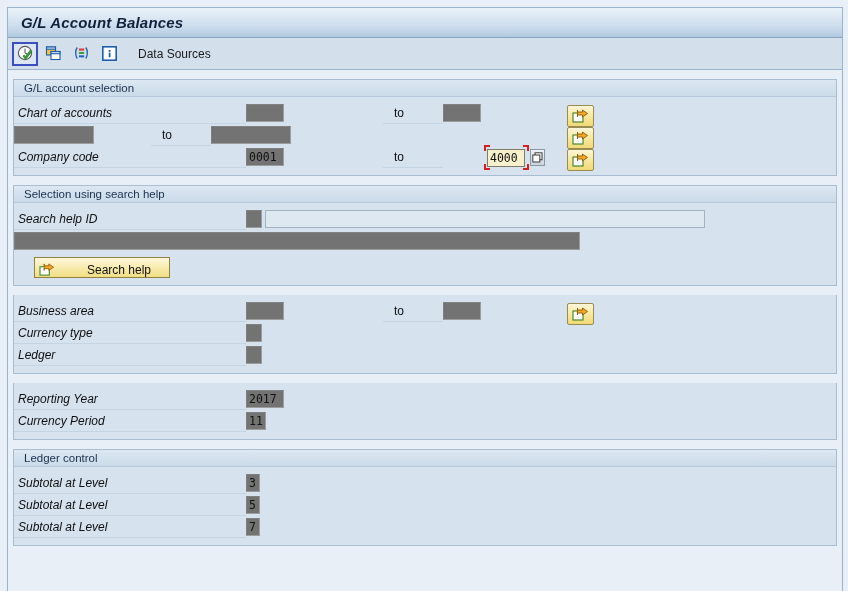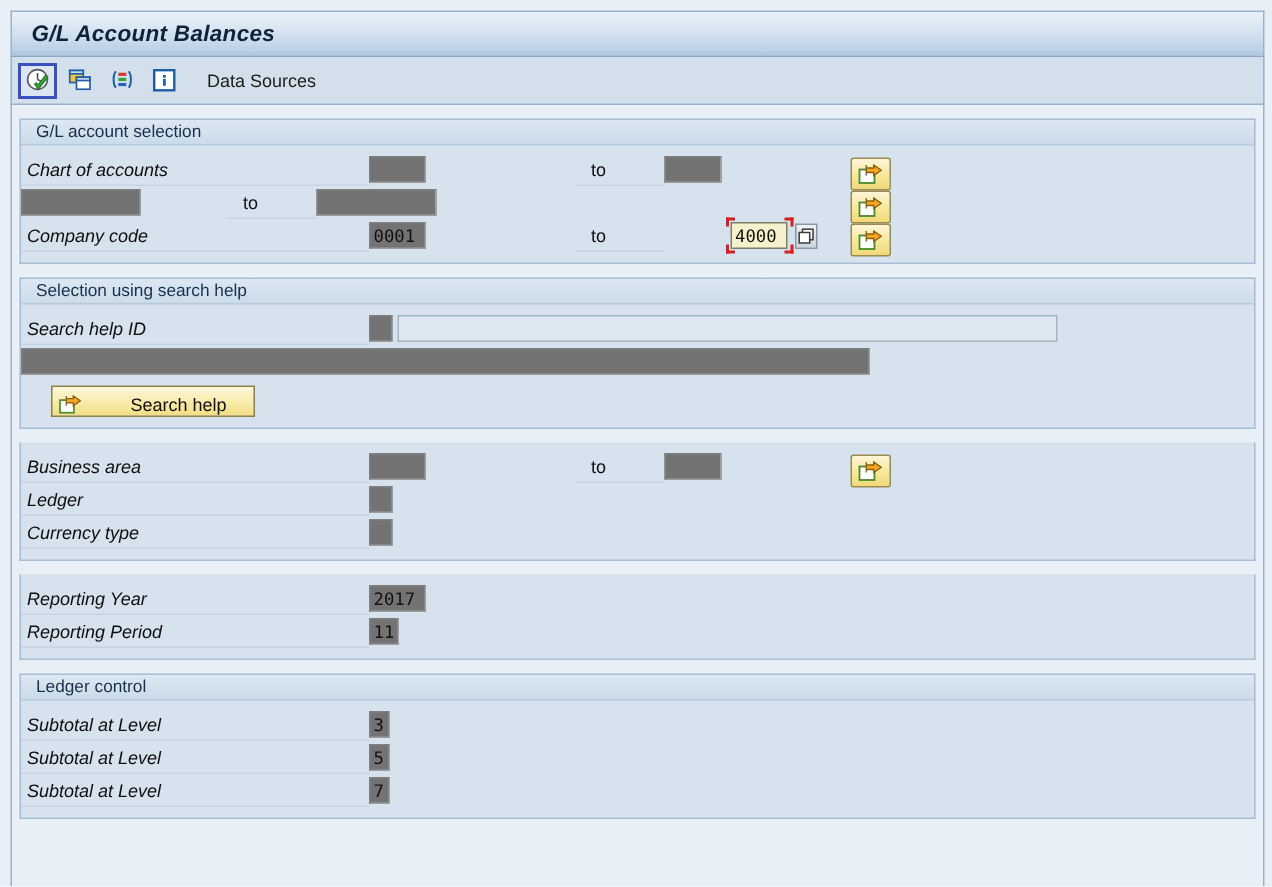--- a/index.html
+++ b/index.html
@@ -401,42 +401,42 @@
           <input class="fld w-xs" type="text" value="" style="">
           <div class="arrowbtn" style="left:553px; top:3px;">
             <svg width="17" height="15" viewBox="0 0 17 15">
               <rect x="1" y="4" width="10" height="9" fill="#ffffff" stroke="#4b8a2a" stroke-width="1.2"></rect>
               <path d="M5.5 1 L5.5 3 L10.5 3 L10.5 1 L15.5 4.5 L10.5 8 L10.5 6 L5.5 6 L5.5 8 Z" fill="#f5a623" stroke="#8a5c0e" stroke-width="0.9"></path>
             </svg>
           </div>
         </div>
 
         <div class="row">
+          <span class="lbl w1">Currency type</span>
+          <input class="fld w-tiny" type="text" value="" style="">
+        </div>
+
+        <div class="row">
           <span class="lbl w1">Ledger</span>
           <input class="fld w-tiny" type="text" value="" style="">
         </div>
 
-        <div class="row">
-          <span class="lbl w1">Currency type</span>
-          <input class="fld w-tiny" type="text" value="" style="">
-        </div>
-
       </div>
     </div>
 
     <div class="group">
       <div class="group-body">
 
         <div class="row">
           <span class="lbl w1">Reporting Year</span>
           <input class="fld w-xs" type="text" value="2017" style="">
         </div>
 
         <div class="row">
-          <span class="lbl w1">Reporting Period</span>
+          <span class="lbl w1">Currency Period</span>
           <input class="fld" style="width: 20px;" type="text" value="11">
         </div>
 
       </div>
     </div>
 
     <div class="group">
       <div class="group-header">
         <span class="group-title">Ledger control</span>
       </div>

